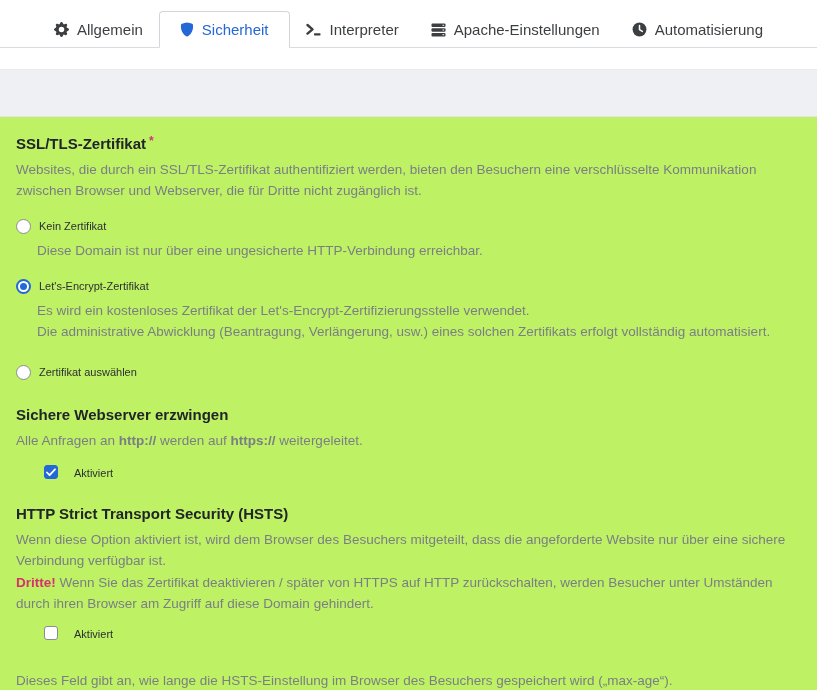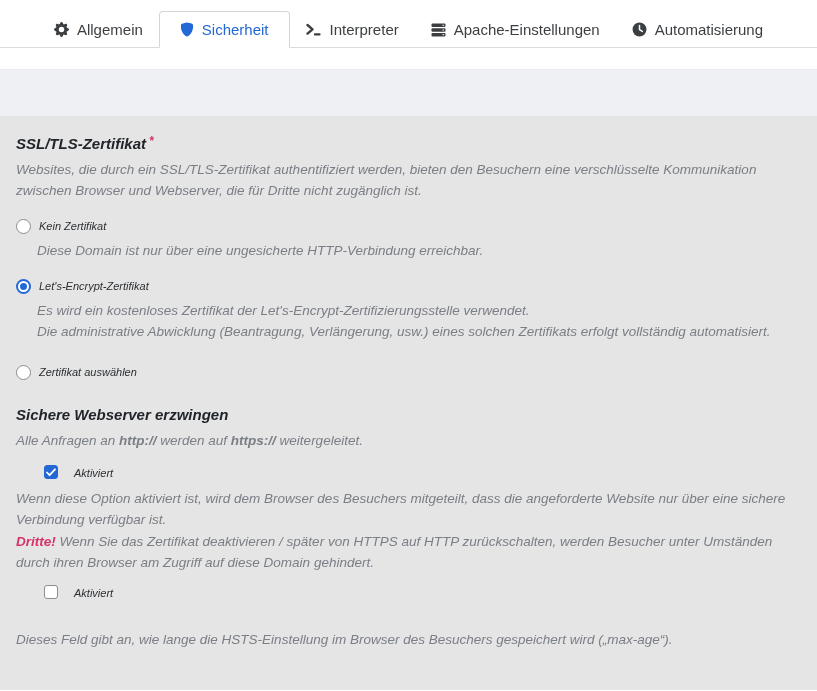--- a/index.html
+++ b/index.html
@@ -27,21 +27,21 @@
     z-index:1; background:#fff; border:1px solid #d2d5d9; border-bottom:1px solid #fff;
     border-radius:4px 4px 0 0; color:#2368d6; padding:0 20px;margin-top:28px;
   }
   .tab.active .ticon { color:#2368d6; }
 
   
   .gap-white { height:21px; background:#fff; }
   .band { height:48px; background:#eef0f4; border-top:1px solid #e8eaee; border-bottom:1px solid #e2e4e9; }
 
   
-  .content { background:#e5e5e5; height:573px; padding:16px 0 0 16px; overflow:hidden;font-style:italic; }
+  .content { background:#bef264; height:573px; padding:16px 0 0 16px; overflow:hidden; }
 
   .section-title { font-size:15px; font-weight:bold; color:#212529; margin:0; line-height:17px; }
   .req { color:#d6336c; font-size:12px; vertical-align:4px; margin-left:3px; font-weight:bold; }
   .desc { font-size:13.5px; color:#7a7e85; line-height:21px; margin:7px 0 0 0; max-width:772px; }
   .desc b { color:#7a7e85; }
 
   .opt { display:flex; align-items:center; gap:8px; margin-top:17px; }
   .opt-label { font-size:11px; color:#2b2f33; line-height:16px; }
   .opt-desc { margin:6px 0 0 21px; }
 
@@ -157,20 +157,21 @@
 
   <div class="check">
     <span class="checkbox checked">
       <svg width="10" height="9" viewBox="0 0 10 9">
           <path d="M1 4.5l2.6 2.7L9 1.3" fill="none" stroke="#fff" stroke-width="1.8" stroke-linecap="round" stroke-linejoin="round"></path>
         </svg>
     </span>
     <span class="opt-label">Aktiviert</span>
   </div>
 
+  <h3 class="section-title mt24">HTTP Strict Transport Security (HSTS)</h3>
   <p class="desc">Wenn diese Option aktiviert ist, wird dem Browser des Besuchers mitgeteilt, dass die angeforderte Website nur über eine sichere Verbindung verfügbar ist.</p>
   <p class="desc" style="margin-top:1px;"><span class="warn-label">Dritte!</span><span> Wenn Sie das Zertifikat deaktivieren / später von HTTPS auf HTTP zurückschalten, werden Besucher unter Umständen durch ihren Browser am Zugriff auf diese Domain gehindert.</span></p>
 
   <div class="check" style="margin-top:12px;">
     <span class="checkbox"></span>
     <span class="opt-label">Aktiviert</span>
   </div>
 
   <p class="desc mt28">Dieses Feld gibt an, wie lange die HSTS-Einstellung im Browser des Besuchers gespeichert wird („max-age“).</p>
 

